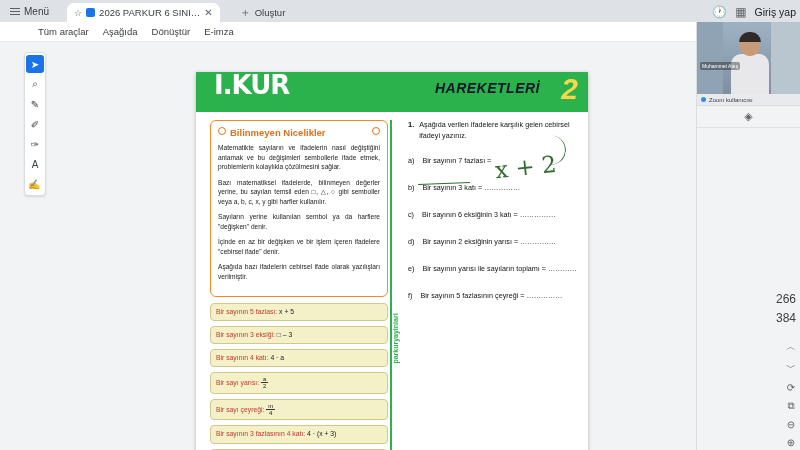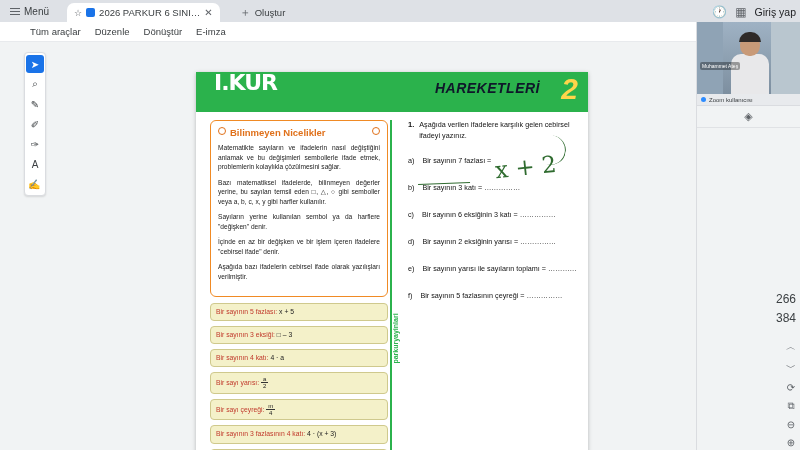--- a/index.html
+++ b/index.html
@@ -57,21 +57,21 @@
   .topright .ico { font-size: 12px; color:#5f6368; }
   .gbtn { font-size:10.5px; color:#202124; }
 
   
   .toolbar {
     height: 20px;
     background: #ffffff;
     border-bottom: 1px solid #e8eaed;
     display:flex; align-items:center;
     gap: 14px;
-    padding-left: 30px;
+    padding-left: 38px;
     font-size: 9.5px;
     color:#3c4043;
   }
   .toolbar .tool { cursor:default; }
   .toolbar .right {
     margin-left:auto; margin-right:8px; font-size:9px; color:#5f6368;
   }
 
   
   .workspace {
@@ -109,21 +109,21 @@
     background: #ffffff;
     box-shadow: 0 1px 4px rgba(0,0,0,.25);
     overflow: hidden;
   }
   .page-header {
     position:absolute; left:0; top:0; width:100%; height:40px;
     background:#2bb24c;
   }
   .page-header .logo {
     position:absolute; left:18px; top:-2px;
-    font-size: 22px; font-weight:bold; color:#fff;
+    font-size: 26px; font-weight:bold; color:#fff;
     letter-spacing: -1px;
     font-family:"DejaVu Sans", sans-serif;
   }
   .page-header .hk {
     position:absolute; right:48px; top:8px;
     font-size:14px; font-weight:bold; color:#0f172a; font-style:italic;
     letter-spacing:0.5px;
   }
   .page-header .num {
     position:absolute; right:10px; top:0px;
@@ -286,21 +286,21 @@
   </div>
   <div class="topright">
     <span class="ico">🕐</span>
     <span class="ico">▦</span>
     <span class="gbtn">Giriş yap</span>
   </div>
 </div>
 
 <div class="toolbar">
   <span class="tool">Tüm araçlar</span>
-  <span class="tool">Düzenle</span>
+  <span class="tool">Aşağıda</span>
   <span class="tool">Dönüştür</span>
   <span class="tool">E-imza</span>
   <span class="right">Metin veya araç bul</span>
 </div>
 
 <div class="workspace">
 
   <div class="rail">
     <div class="r-item active">➤</div>
     <div class="r-item">⌕</div>

